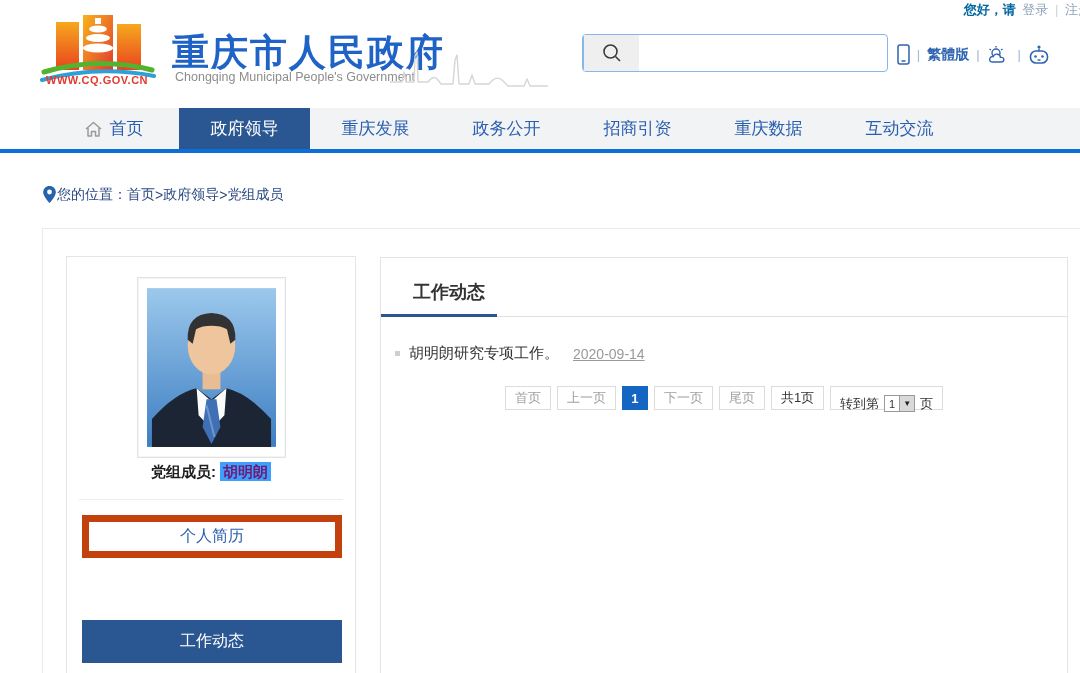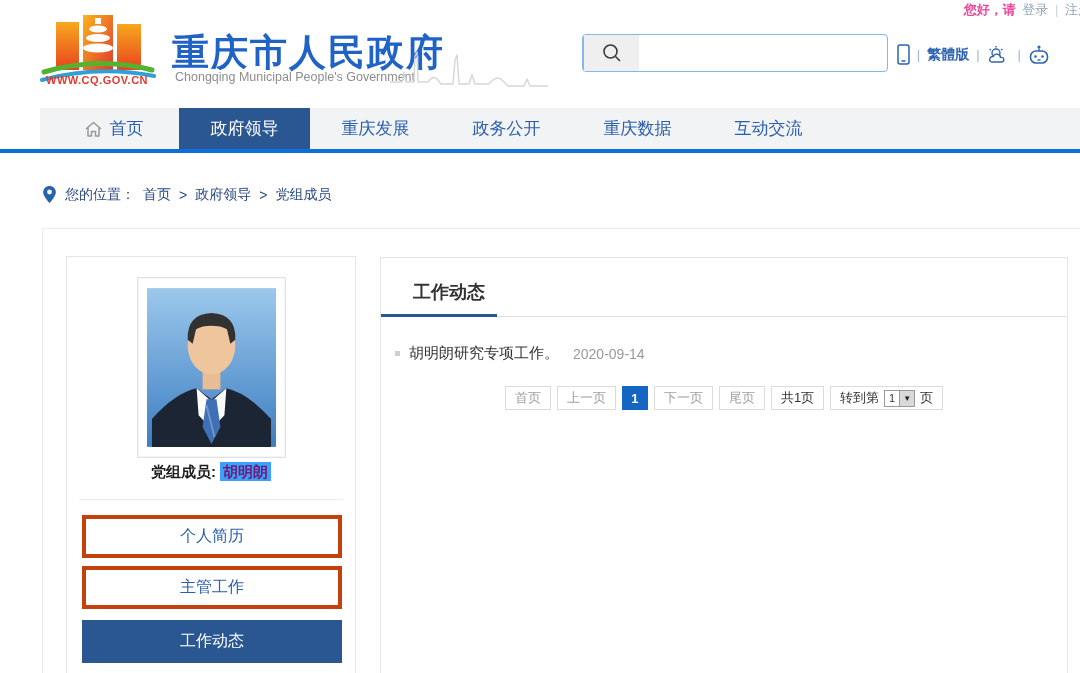--- a/index.html
+++ b/index.html
@@ -2,21 +2,21 @@
 <html><head>
 <meta charset="utf-8">
 <style>
   * { margin:0; padding:0; box-sizing:border-box; }
   html,body { width:1080px; height:673px; overflow:hidden; background:#fff;
     font-family:"Liberation Sans","DejaVu Sans",sans-serif; }
   .page { position:relative; width:1080px; height:673px; background:#fff; }
 
   
   .topbar { position:absolute; top:1px; right:-14px; font-size:13px; color:#3c3c3c; white-space:nowrap; }
-  .topbar .greet { font-weight:bold; color:#ec4899; }
+  .topbar .greet { font-weight:bold; color:#0369a1; }
   .topbar .lnk { color:#8fa3b8; margin:0 3px; text-decoration:none; cursor:pointer; }
   .topbar .sep { color:#c9d2dc; }
 
   
   .header { position:absolute; top:8px; left:0; width:100%; height:100px; }
   .logo-icon { position:absolute; left:40px; top:4px; width:118px; height:80px; }
   .logo-url { position:absolute; left:46px; top:66px; font-size:11px; font-weight:bold; color:#e23a2e; letter-spacing:.5px; }
   .site-title { position:absolute; left:172px; top:20px; font-size:37px; font-weight:bold; color:#2063c6; letter-spacing:2px; }
   .site-sub { position:absolute; left:175px; top:62px; font-size:12.5px; color:#8d8d8d; }
   .skyline { position:absolute; left:388px; top:28px; width:170px; height:55px; }
@@ -37,61 +37,61 @@
 
   
   .navbg { position:absolute; top:108px; left:40px; right:0; height:41px; background:#f2f3f5; }
   .nav { position:absolute; top:108px; left:48px; height:41px; display:flex; }
   .nav-item { width:131px; height:41px; display:flex; align-items:center; justify-content:center;
     gap:7px; font-size:17px; color:#2a5fae; cursor:pointer; }
   .nav-item.active { background:#2a5691; color:#fff; }
   .blue-line { position:absolute; top:149px; left:0; width:100%; height:4px; background:#0c6ed9; }
 
   
-  .breadcrumb { position:absolute; top:185px; left:42px; display:flex; align-items:center; gap:8px;
+  .breadcrumb { position:absolute; top:185px; left:42px; display:flex; align-items:center; gap:0;
     font-size:14px; color:#2b4a80; }
   .breadcrumb a { color:#2b4a80; text-decoration:none; cursor:pointer; }
 
   
   .outer-box { position:absolute; top:228px; left:42px; width:1060px; height:600px; border:1px solid #ebebeb; background:#fff; }
   .side-panel { position:absolute; top:256px; left:66px; width:290px; height:500px; border:1px solid #e5e5e5; background:#fff; }
   .main-panel { position:absolute; top:257px; left:380px; width:688px; height:540px; border:1px solid #e5e5e5; background:#fff; }
 
   
   .photo-frame { position:absolute; top:20px; left:70px; width:149px; height:181px;
     background:#fff; border:1px solid #e2e2e2; box-shadow:0 0 0 1px #f5f5f5 inset; padding:9px; }
   .photo-frame svg { display:block; width:100%; height:100%; }
   .role-line { position:absolute; top:206px; left:0; width:100%; text-align:center; font-size:15px;
     font-weight:bold; color:#1d1d1d; }
   .role-line .hl { background:#3ea0fd; color:#701a75; padding:1px 3px; font-weight:bold; cursor:pointer; }
   .side-divider { position:absolute; top:242px; left:12px; right:12px; height:1px; background:#ececec; }
-  .side-btn { position:absolute; left:15px; width:260px; height:43px; border:4px solid #c2410c;
+  .side-btn { position:absolute; left:15px; width:260px; height:43px; border:7px solid #c2410c;
     background:#fff; color:#2a5fae; font-size:16px; display:flex; align-items:center; justify-content:center;
     cursor:pointer; font-family:inherit; }
   .side-btn.b1 { top:258px; } .side-btn.b2 { top:309px; } .side-btn.b3 { top:363px; }
   .side-btn.active { background:#2a5691; border-color:#2a5691; color:#fff; }
 
   
   .main-title { position:absolute; top:22px; left:32px; font-size:18px; font-weight:bold; color:#333; }
   .title-rule-gray { position:absolute; top:58px; left:0; width:100%; height:1px; background:#e0e0e0; }
   .title-rule-blue { position:absolute; top:56px; left:0; width:116px; height:3px; background:#2a5691; }
   .news-row { position:absolute; top:86px; left:14px; display:flex; align-items:center; font-size:15px; }
   .bullet { width:5px; height:5px; background:#cfcfcf; margin-right:9px; }
   .news-text { color:#333; cursor:pointer; }
-  .news-date { color:#9a9a9a; font-size:14px; margin-left:14px; }
+  .news-date { color:#9a9a9a; font-size:14px; margin-left:14px;text-decoration:underline; }
 
   .pagination { position:absolute; top:128px; left:0; width:100%; display:flex; justify-content:center;
     align-items:center; gap:6px; font-size:13px; }
   .pg { border:1px solid #dcdcdc; background:#fff; color:#a0a0a0; padding:3px 9px; height:24px;
     display:flex; align-items:center; cursor:pointer; font-family:inherit; font-size:13px; }
   .pg.current { background:#1565c3; border-color:#1565c3; color:#fff; width:26px; justify-content:center;
     font-weight:bold; }
   .pg.dark { color:#333; }
-  .goto-box { border:1px solid #dcdcdc; height:24px; display:flex; align-items:center; gap:5px;
-    padding:0 9px; color:#333; }
+  .goto-box { border:1px solid #dcdcdc; height:24px; display:flex; gap:5px;
+    padding:8px 9px; color:#333; }
   .mini-select { display:inline-flex; height:17px; border:1px solid #9a9a9a; cursor:pointer; }
   .mini-select .val { width:14px; background:#fff; font-size:11px; display:flex; align-items:center;
     justify-content:center; color:#333; }
   .mini-select .arr { width:15px; background:#d9d9d9; border-left:1px solid #9a9a9a; font-size:8px;
     display:flex; align-items:center; justify-content:center; color:#222; }
 </style>
 </head>
 <body>
 
 <div class="page">
@@ -188,20 +188,23 @@
     <div class="nav-item active">
       <span>政府领导</span>
     </div>
     <div class="nav-item">
       <span>重庆发展</span>
     </div>
     <div class="nav-item">
       <span>政务公开</span>
     </div>
     <div class="nav-item">
+      <span>招商引资</span>
+    </div>
+    <div class="nav-item">
       <span>重庆数据</span>
     </div>
     <div class="nav-item">
       <span>互动交流</span>
     </div>
   </div>
   <div class="blue-line"></div>
 
   <div class="breadcrumb">
     <svg width="15" height="19" viewBox="0 0 15 19">
@@ -238,21 +241,20 @@
         <polygon points="60,112 70,112 74,140 65,157 56,140" fill="#3f6fb5"></polygon>
         <line x1="60" y1="118" x2="68" y2="150" stroke="#6e96cd" stroke-width="2"></line>
       </svg>
     </div>
     <div class="role-line">
       <span>党组成员:</span>
       <span class="hl">胡明朗</span>
     </div>
     <div class="side-divider"></div>
     <button class="side-btn b1">个人简历</button>
-    <button class="side-btn b2">主管工作</button>
     <button class="side-btn b3 active">工作动态</button>
   </div>
 
   <div class="main-panel">
     <div class="main-title">工作动态</div>
     <div class="title-rule-gray"></div>
     <div class="title-rule-blue"></div>
 
     <div class="news-row">
       <span class="bullet"></span>

